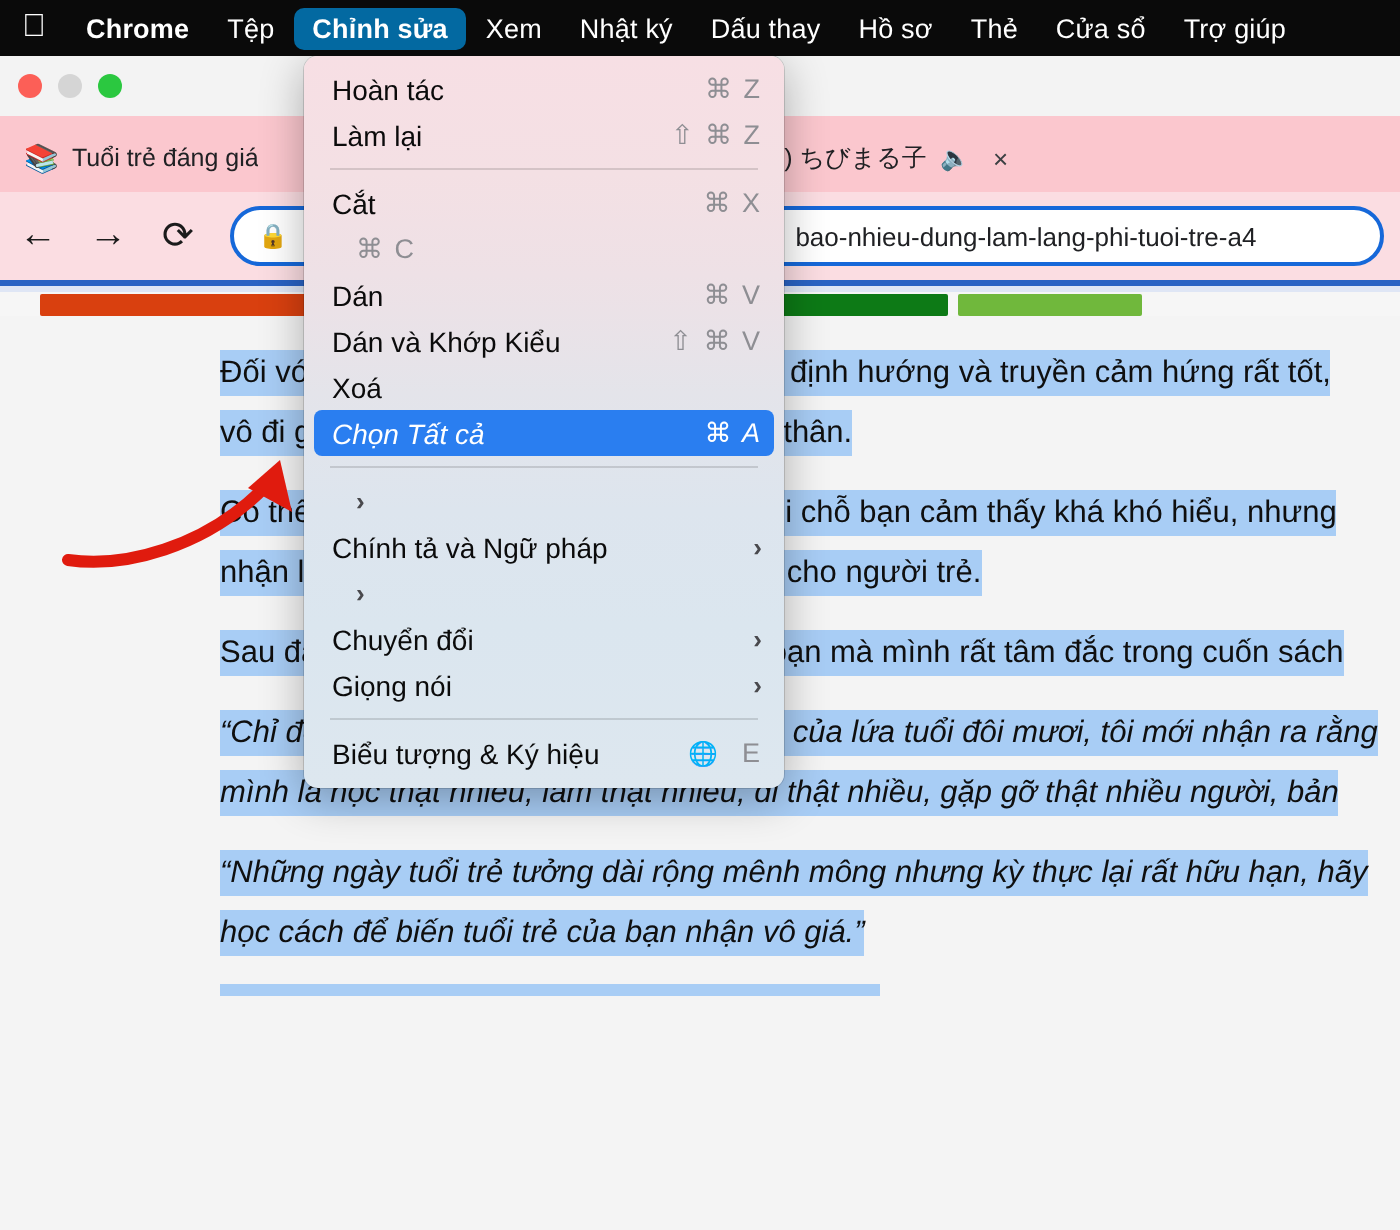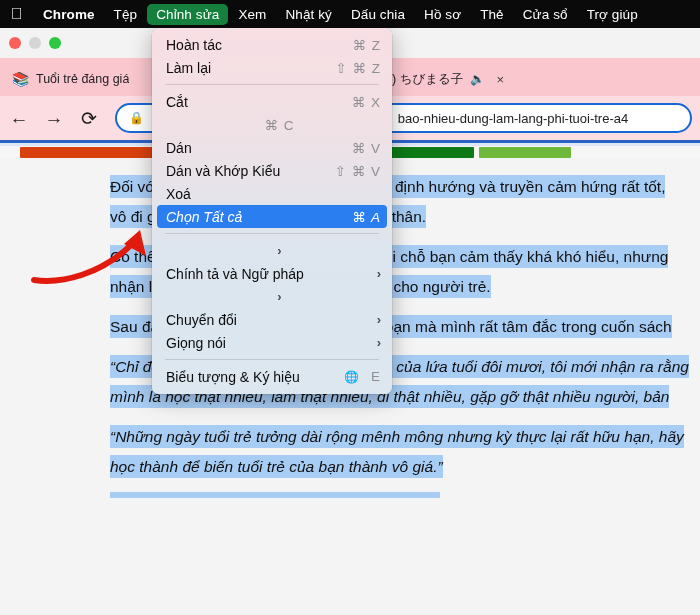--- a/index.html
+++ b/index.html
@@ -29,21 +29,21 @@
   }
   .mb-item {
     color: #ffffff;
     font-size: 13.5px;
     padding: 3px 9px;
     border-radius: 5px;
     white-space: nowrap;
     letter-spacing: 0.1px;
   }
   .mb-item.bold { font-weight: bold; }
-  .mb-item.active { background: #15803d; }
+  .mb-item.active { background: #0369a1; font-weight: bold; }
 
   
   .chrome-window {
     position: absolute;
     top: 28px; left: 0;
     width: 700px; height: 587px;
     background: #f9d9de;
     overflow: hidden;
   }
   .titlebar {
@@ -219,21 +219,20 @@
     z-index: 35;
     overflow: hidden;
   }
   .mrow {
     display: flex; align-items: center;
     height: 23px;
     padding: 0 11px 0 14px;
     font-size: 14px;
     color: #0b0b0b;
     white-space: nowrap;
-    justify-content: center;
   }
   .mrow .label { flex: 1; }
   .mrow .sc {
     color: #8e8e93;
     font-size: 13.5px;
     letter-spacing: 1px;
     margin-left: 12px;
   }
   .mrow .arrow {
     color: #49494d;
@@ -274,21 +273,21 @@
 <div id="root">
 
   <div class="menubar">
     <div class="apple-logo"></div>
     <div id="menubar-items" style="display:flex;align-items:center;gap:1px;">
         <div class="mb-item bold">Chrome</div>
         <div class="mb-item">Tệp</div>
         <div class="mb-item active">Chỉnh sửa</div>
         <div class="mb-item">Xem</div>
         <div class="mb-item">Nhật ký</div>
-        <div class="mb-item">Dấu chia</div>
+        <div class="mb-item">Dấu thay</div>
         <div class="mb-item">Hồ sơ</div>
         <div class="mb-item">Thẻ</div>
         <div class="mb-item">Cửa sổ</div>
         <div class="mb-item">Trợ giúp</div>
       </div>
   </div>
 
   <div class="chrome-window">
 
     <div class="titlebar">
@@ -353,21 +352,21 @@
           </div>
           <div class="para">
             <div><span class="hl">Sau đây mình xin chia sẻ một vài trích đoạn mà mình rất tâm đắc trong cuốn sách</span></div>
           </div>
           <div class="para quote">
             <div><span class="hl">“Chỉ đến khi đi qua gần hết quãng đường của lứa tuổi đôi mươi, tôi mới nhận ra rằng</span></div>
             <div><span class="hl">mình là học thật nhiều, làm thật nhiều, đi thật nhiều, gặp gỡ thật nhiều người, bản</span></div>
           </div>
           <div class="para quote">
             <div><span class="hl">“Những ngày tuổi trẻ tưởng dài rộng mênh mông nhưng kỳ thực lại rất hữu hạn, hãy</span></div>
-            <div><span class="hl">học thành để biến tuổi trẻ của bạn thành vô giá.”</span></div>
+            <div><span class="hl">học cách để biến tuổi trẻ của bạn nhận vô giá.”</span></div>
           </div>
           <div class="stub"></div>
         </div>
     </div>
 
   </div>
 
   <div class="menu" id="edit-menu">
       <div class="mrow">
         <span class="label">Hoàn tác</span>

